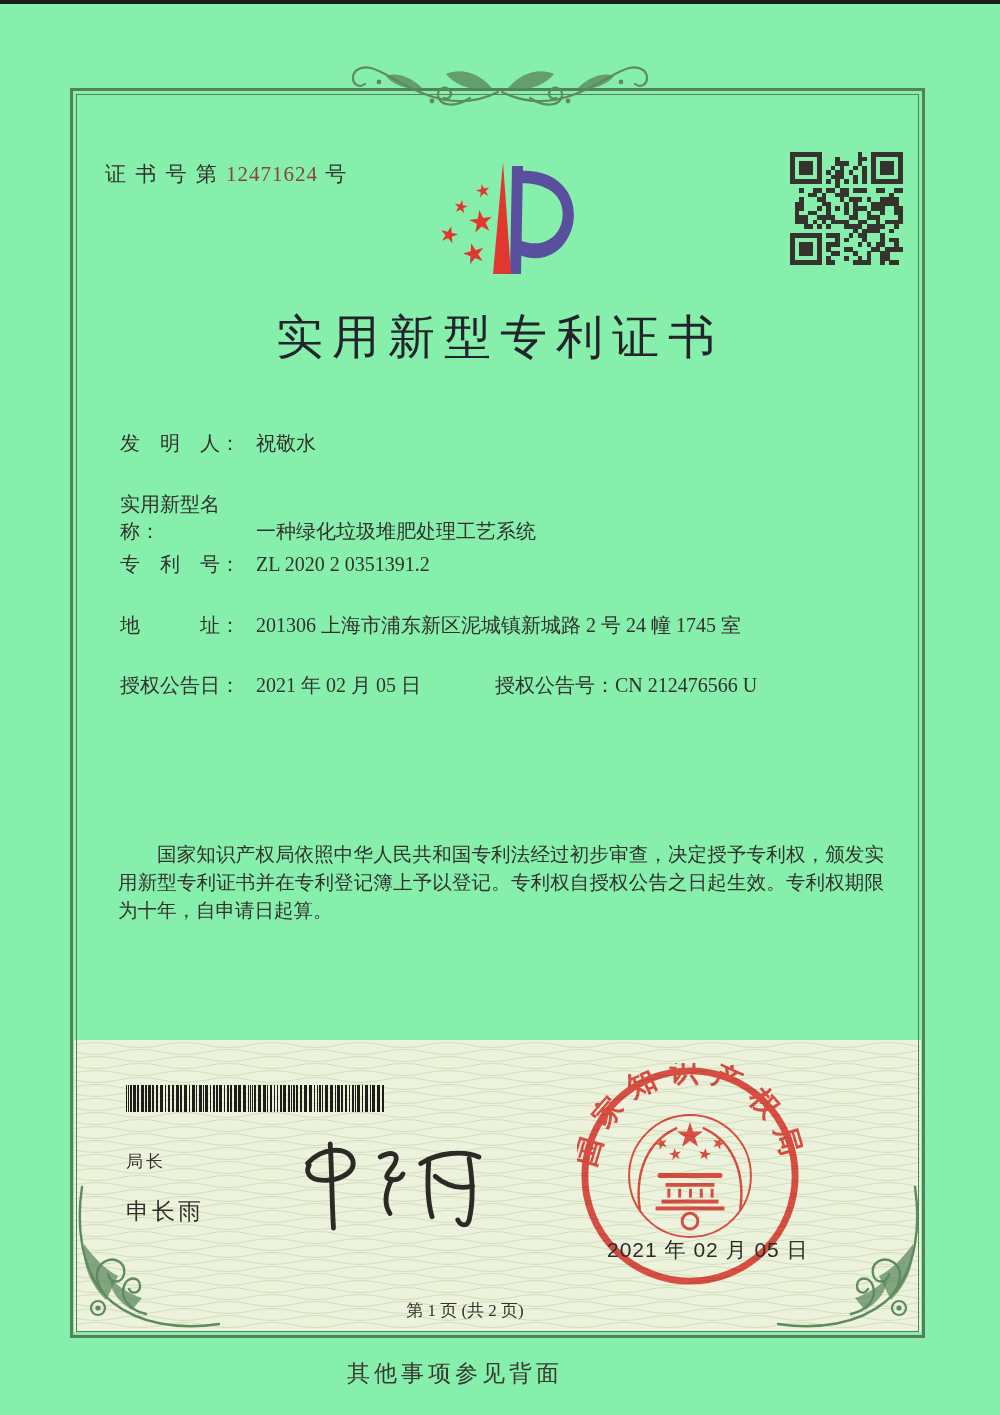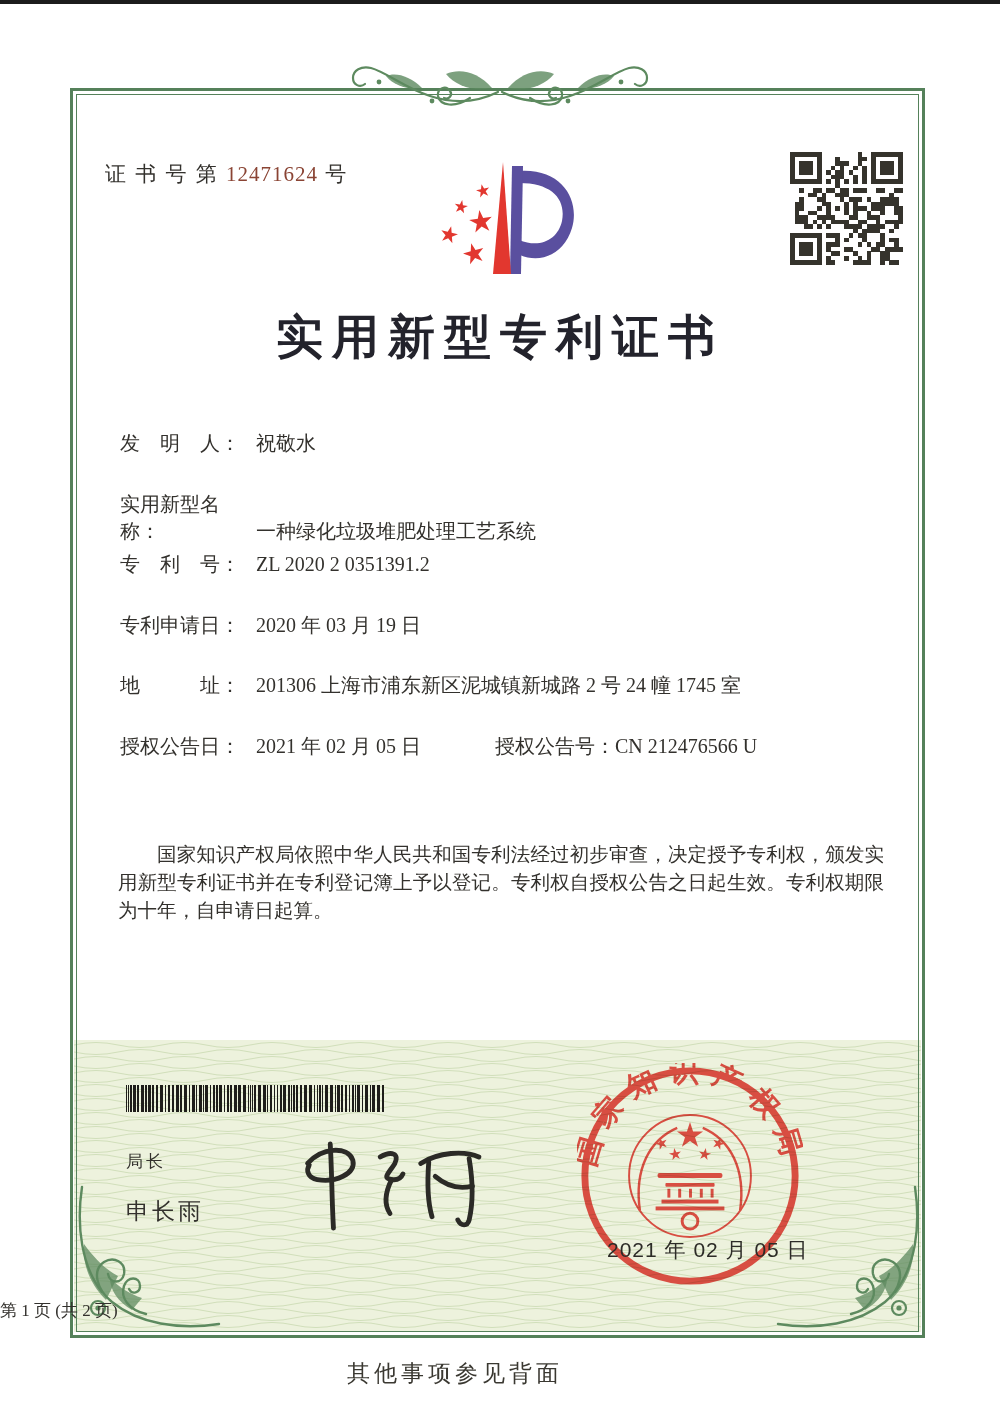--- a/index.html
+++ b/index.html
@@ -1,17 +1,17 @@
 <!DOCTYPE html>
 <html style="--frame-green: #55815a; --ornament-green: #5d8a5f; --band-bg: #edf2dd; --band-line: #c9dab2; --seal-red: #e8453e; --logo-red: #e2372f; --logo-purple: #5a4f9f; --number-red: #8a4434; --text-dark: #33312d; --title-dark: #23232c;"><head>
 <meta charset="utf-8">
 <style>
   html,body{margin:0;padding:0;background:#888;}
   .page{position:relative;width:1000px;height:1415px;margin:0 auto;
-        background:#ffffff;overflow:hidden;
+        background:#86efac;overflow:hidden;
         font-family:"Liberation Serif","DejaVu Serif",serif;color:var(--text-dark,#33312d);}
   .scan-edge{position:absolute;left:0;top:0;width:100%;height:4px;background:#1c1c1c;z-index:9;}
   
   .frame{position:absolute;left:70px;top:88px;width:849px;height:1244px;
          border:3px solid var(--frame-green,#55815a);z-index:5;pointer-events:none;}
   .frame-inner{position:absolute;left:3px;top:3px;right:3px;bottom:3px;
          border:1px solid var(--frame-green,#55815a);}
   
   .band{position:absolute;left:74px;top:1040px;width:847px;height:292px;
         background:var(--band-bg,#edf2dd);z-index:1;}
@@ -24,21 +24,21 @@
   .top-orn{position:absolute;left:350px;top:58px;z-index:6;}
   .top-orn path{fill:none;stroke:var(--ornament-green,#5d8a5f);stroke-width:2.2;stroke-linecap:round;}
   .top-orn .leaf{fill:var(--ornament-green,#5d8a5f);fill-opacity:.8;stroke:none;}
   
   .cert-line{position:absolute;left:105px;top:160px;font-size:21px;letter-spacing:2px;z-index:6;}
   .cert-line .num{color:var(--number-red,#8a4434);letter-spacing:1px;}
   .logo{position:absolute;left:415px;top:146px;z-index:6;}
   .qr{position:absolute;left:790px;top:152px;z-index:6;}
   .qr rect{fill:#35332c;}
   .title{position:absolute;left:0;top:306px;width:1000px;text-align:center;
-         font-size:47px;letter-spacing:9px;color:var(--title-dark,#23232c);z-index:6;font-weight:700;}
+         font-size:47px;letter-spacing:9px;color:var(--title-dark,#23232c);z-index:6;font-weight:400;}
   
   .fields{position:absolute;left:120px;top:430px;width:790px;font-size:20px;z-index:6;}
   .frow{position:relative;height:60.5px;}
   .frow .lab{display:inline-block;width:134px;}
   .frow .val{margin-left:2px;}
   .frow .grant{position:absolute;left:375px;top:0;}
   .paras{position:absolute;left:118px;top:841px;width:766px;font-size:19.5px;
          line-height:28px;text-align:justify;z-index:6;}
   .paras p{margin:0;text-indent:2em;}
   
@@ -47,21 +47,21 @@
   .sans{font-family:"Liberation Sans","DejaVu Sans",sans-serif;}
   .chief-title{position:absolute;left:126px;top:1150px;font-size:17px;letter-spacing:3px;z-index:6;}
   .chief-name{position:absolute;left:126px;top:1196px;font-size:23px;letter-spacing:3px;z-index:6;text-align:center;}
   .signature{position:absolute;left:285px;top:1116px;z-index:6;}
   .signature path{fill:none;stroke:#2b2a26;stroke-width:6;stroke-linecap:round;stroke-linejoin:round;}
   .seal{position:absolute;left:577px;top:1063px;z-index:4;mix-blend-mode:multiply;opacity:.93;}
   .seal .sk{fill:none;stroke:var(--seal-red,#e8453e);}
   .seal .sf{fill:var(--seal-red,#e8453e);stroke:none;}
   .seal-date{position:absolute;left:607px;top:1236px;font-size:21px;letter-spacing:1px;
              color:#2c2b27;z-index:6;}
-  .page-ind{position:absolute;left:0;top:1299px;width:930px;text-align:left;
+  .page-ind{position:absolute;left:0;top:1299px;width:930px;text-align:center;
             font-size:17px;z-index:6;}
   .back-note{position:absolute;left:0;top:1358px;width:910px;text-align:center;
              font-size:23px;letter-spacing:4px;color:#3a3831;z-index:6;}
 </style>
 </head>
 <body>
 
 <div class="page">
 
   <div class="scan-edge"></div>
@@ -482,23 +482,20 @@
     <div class="frow">
       <span class="lab">发　明　人：</span><span class="val">祝敬水</span>
     </div>
     <div class="frow">
       <span class="lab">实用新型名称：</span><span class="val">一种绿化垃圾堆肥处理工艺系统</span>
     </div>
     <div class="frow">
       <span class="lab">专　利　号：</span><span class="val">ZL 2020 2 0351391.2</span>
     </div>
     <div class="frow">
-      <span class="lab">专利申请日：</span><span class="val">2020 年 03 月 19 日</span>
-    </div>
-    <div class="frow">
       <span class="lab">地　　　址：</span><span class="val">201306 上海市浦东新区泥城镇新城路 2 号 24 幢 1745 室</span>
     </div>
     <div class="frow">
       <span class="lab">授权公告日：</span><span class="val">2021 年 02 月 05 日</span>
       <span class="grant">
         <span>授权公告号：</span><span>CN 212476566 U</span>
       </span>
     </div>
   </div>
 

